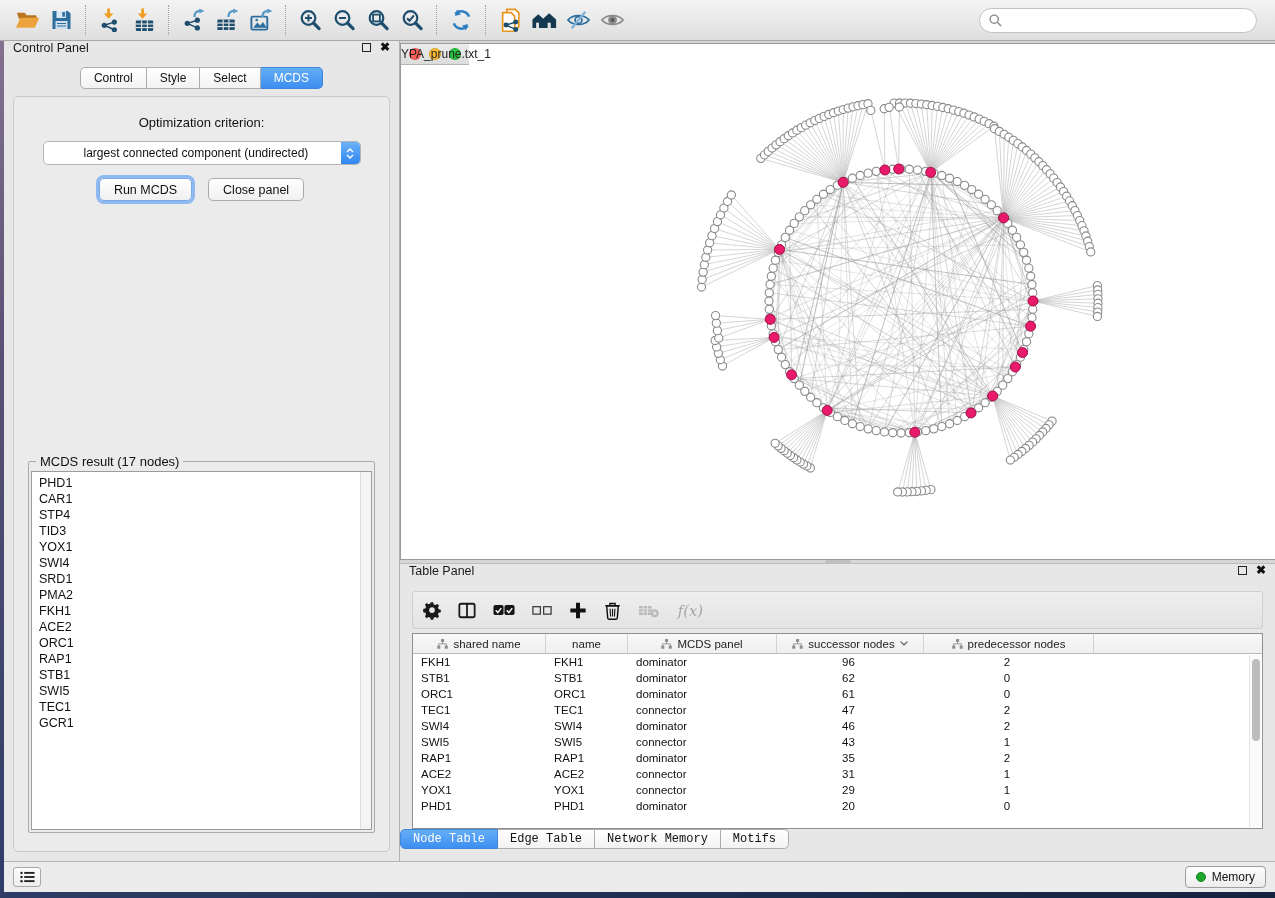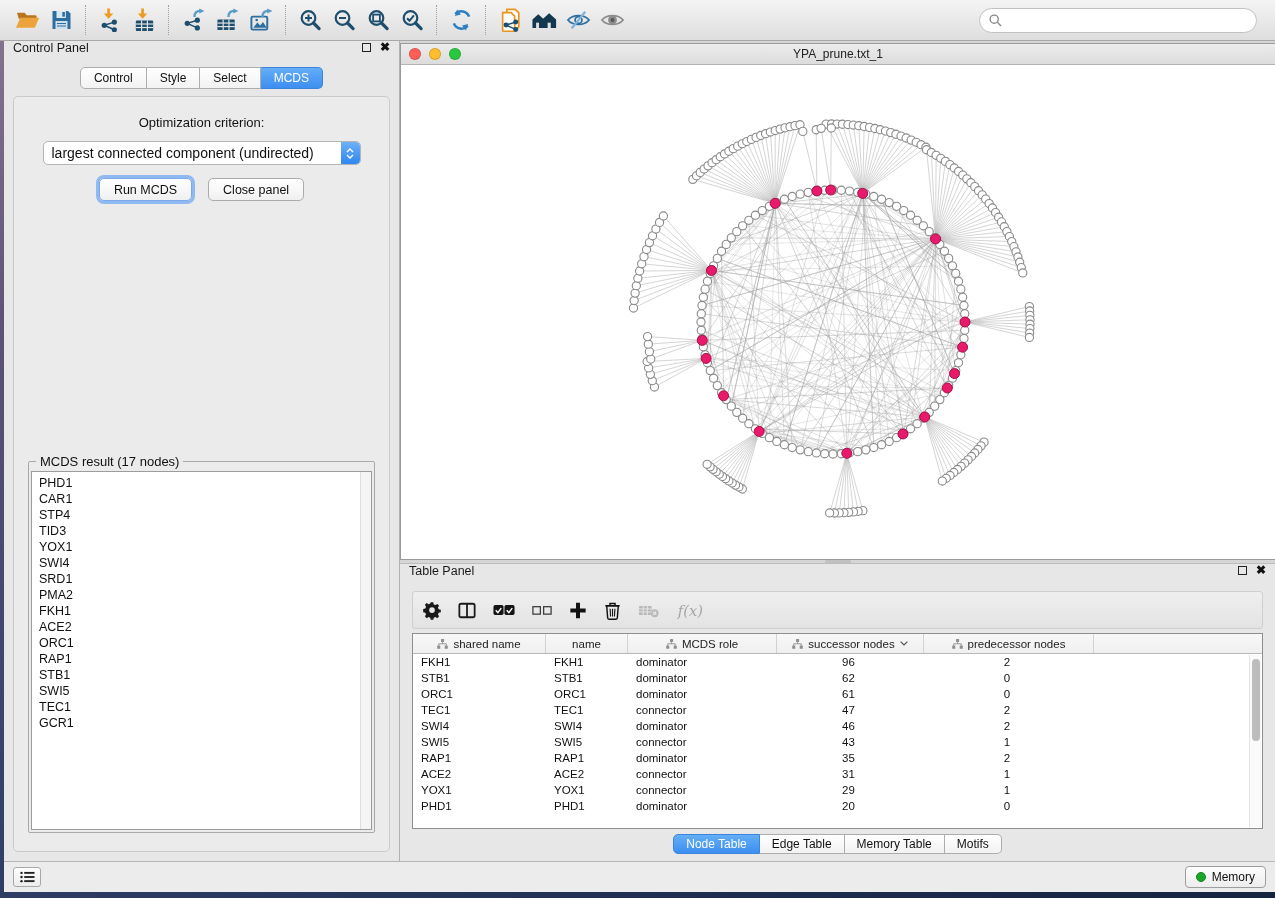--- a/index.html
+++ b/index.html
@@ -36,38 +36,38 @@
   .seg { border:1px solid #adadad; border-left:none; background:linear-gradient(#ffffff,#f2f2f2);
     padding:3px 13px; font-size:12px; color:#111; cursor:default; }
   .seg:first-child { border-left:1px solid #adadad; border-radius:5px 0 0 5px; }
   .seg:last-child { border-radius:0 5px 5px 0; }
   .seg.sel { background:linear-gradient(#64aef7,#3d8ef0); color:#fff; border-color:#3d84dd; }
   .cp-card { flex:1; margin:7px 9px 9px 9px; background:#ebebeb; border:1px solid #c9c9c9; border-radius:5px;
     display:flex; flex-direction:column; padding:18px 12px 18px 12px; }
   .opt-label { text-align:center; font-size:13px; margin-bottom:11px; }
   .dropdown { width:318px; height:24px; margin:0 auto; background:#fff; border:1px solid #b5b5b5; border-radius:5px;
     display:flex; align-items:center; overflow:hidden; }
-  .dropdown .val { flex:1; padding:0 8px; font-size:14px; white-space:nowrap; }
+  .dropdown .val { flex:1; padding:0 8px; font-size:12px; white-space:nowrap;margin-left:32px; }
   .dd-step { width:19px; height:100%; background:linear-gradient(#6db1f8,#2f87f0); border-radius:0 4px 4px 0;
     display:flex; flex-direction:column; align-items:center; justify-content:center; gap:1px; flex:none; }
   .dd-step svg { width:8px; height:5px; }
   .btn-row { display:flex; justify-content:center; gap:16px; margin-top:13px; }
   .mac-btn { height:23px; padding:0 14px; background:linear-gradient(#ffffff,#f0f0f0); border:1px solid #ababab;
     border-radius:5px; font-size:12.5px; color:#111; display:flex; align-items:center; cursor:default; }
   .mac-btn.focused { box-shadow:0 0 0 3px rgba(94,158,245,.65); border-color:#7aa8e8; }
   .cp-spacer { flex:1; }
   .groupbox { position:relative; border:1px solid #a9a9a9; border-radius:2px; height:372px; margin:0 2px; padding:9px 2px 2px 2px; background:#ebebeb; }
   .groupbox legend, .gb-legend { position:absolute; top:-8px; left:7px; background:#ebebeb; padding:0 4px; font-size:13px; }
   .mcds-list { width:100%; height:100%; background:#fff; border:1px solid #9c9c9c; overflow:hidden; position:relative; }
   .mcds-list .items { padding:3px 0 0 7px; }
   .mcds-item { font-size:12.5px; line-height:16px; color:#111; }
   .list-scroll { position:absolute; right:0; top:0; bottom:0; width:11px; background:#f4f4f4; border-left:1px solid #ddd; }
   
   .rightcol { flex:1; display:flex; flex-direction:column; padding-top:2px; min-width:0; }
-  .netwin { height:517px; background:#fff; border:1px solid #9a9a9a; border-right:none; display:flex; flex-direction:column; }
+  .netwin { height:517px; background:#fff; border:1px solid #9a9a9a; border-right:none; display:flex; flex-direction:row; }
   .net-titlebar { height:21px; background:linear-gradient(#ececec,#dcdcdc); border-bottom:1px solid #b4b4b4;
     display:flex; align-items:center; padding:0 8px; position:relative; flex:none; }
   .lights { display:flex; gap:8px; }
   .light { width:12px; height:12px; border-radius:50%; border:1px solid rgba(0,0,0,.15); }
   .net-title { position:absolute; left:0; right:0; text-align:center; font-size:12px; color:#222; }
   .net-view { flex:1; background:#fff; overflow:hidden; }
   
   .vsplit { height:3px; background:#d6d6d6; position:relative; }
   .vsplit .grip { position:absolute; left:50%; top:0; width:26px; height:3px; margin-left:-13px; background:#c0c0c0; border-radius:2px; }
   .tpanel { flex:1; background:#e7e7e7; display:flex; flex-direction:column; border-top:1px solid #bdbdbd; min-height:0; }
@@ -82,21 +82,21 @@
   .th { display:flex; align-items:center; justify-content:center; gap:5px; font-size:11.5px; color:#222;
     border-right:1px solid #d2d2d2; padding:0 4px; flex:none; }
   .th:last-child { border-right:none; }
   .th .hier { width:11px; height:10px; flex:none; }
   .tbody { flex:1; overflow:hidden; }
   .tr { display:flex; height:16px; align-items:center; }
   .td { font-size:11.5px; color:#111; padding:0 8px; flex:none; white-space:nowrap; overflow:hidden; }
   .td.num { text-align:center; padding-right:12px; }
   .tscroll { position:absolute; top:21px; bottom:1px; right:1px; width:12px; background:#fafafa; border-left:1px solid #e4e4e4; }
   .tscroll .thumb { position:absolute; top:4px; left:2px; width:8px; height:82px; background:#bcbcbc; border-radius:4px; }
-  .tp-tabs { display:flex; justify-content:center; margin-top:5px; flex:none; }
+  .tp-tabs { display:flex; flex:none;font-family:Liberation Mono, monospace; }
   .tp-tabs .seg { padding:2px 12px; }
   
   .statusbar { position:absolute; left:0; bottom:0; width:1271px; height:31px; background:#ececec;
     border-top:1px solid #b5b5b5; display:flex; align-items:center; padding:0 9px; }
   .status-left-btn { width:28px; height:20px; background:linear-gradient(#fdfdfd,#ededed); border:1px solid #a8a8a8;
     border-radius:3px; display:flex; align-items:center; justify-content:center; }
   .status-left-btn svg { width:15px; height:12px; }
   .memory-btn { margin-left:auto; height:22px; background:linear-gradient(#fdfdfd,#ededed); border:1px solid #9d9d9d;
     border-radius:4px; display:flex; align-items:center; gap:6px; padding:0 10px; font-size:12px; }
   .mem-dot { width:10px; height:10px; border-radius:50%; background:#1ba52b; border:1px solid #12851f; }
@@ -1076,21 +1076,21 @@
               </div>
               <div class="th" style="width: 149px;">
                 <svg class="hier" viewBox="0 0 11 10">
                   <g fill="#8f8f8f">
                     <rect x="4" y="0" width="3.1" height="3.1" rx="0.5"></rect>
                     <rect x="0.2" y="6.6" width="3.1" height="3.1" rx="0.5"></rect>
                     <rect x="7.7" y="6.6" width="3.1" height="3.1" rx="0.5"></rect>
                   </g>
                   <path d="M5.5 3.1v1.7M1.7 6.6V4.8h7.6v1.8" stroke="#8f8f8f" fill="none" stroke-width="0.9"></path>
                 </svg>
-                <span>MCDS role</span>
+                <span>MCDS panel</span>
               </div>
               <div class="th" style="width: 147px;">
                 <svg class="hier" viewBox="0 0 11 10">
                   <g fill="#8f8f8f">
                     <rect x="4" y="0" width="3.1" height="3.1" rx="0.5"></rect>
                     <rect x="0.2" y="6.6" width="3.1" height="3.1" rx="0.5"></rect>
                     <rect x="7.7" y="6.6" width="3.1" height="3.1" rx="0.5"></rect>
                   </g>
                   <path d="M5.5 3.1v1.7M1.7 6.6V4.8h7.6v1.8" stroke="#8f8f8f" fill="none" stroke-width="0.9"></path>
                 </svg>
@@ -1184,21 +1184,21 @@
                 <div class="td num" style="width: 170px;">0</div>
               </div>
             </div>
           <div class="tscroll">
               <span class="thumb"></span>
             </div>
         </div>
         <div class="tp-tabs">
             <span class="seg sel">Node Table</span>
             <span class="seg">Edge Table</span>
-            <span class="seg">Memory Table</span>
+            <span class="seg">Network Memory</span>
             <span class="seg">Motifs</span>
           </div>
       </div>
     </div>
   </div>
 
   <div class="statusbar">
     <span class="status-left-btn">
       <svg viewBox="0 0 16 12">
           <g fill="#222">

